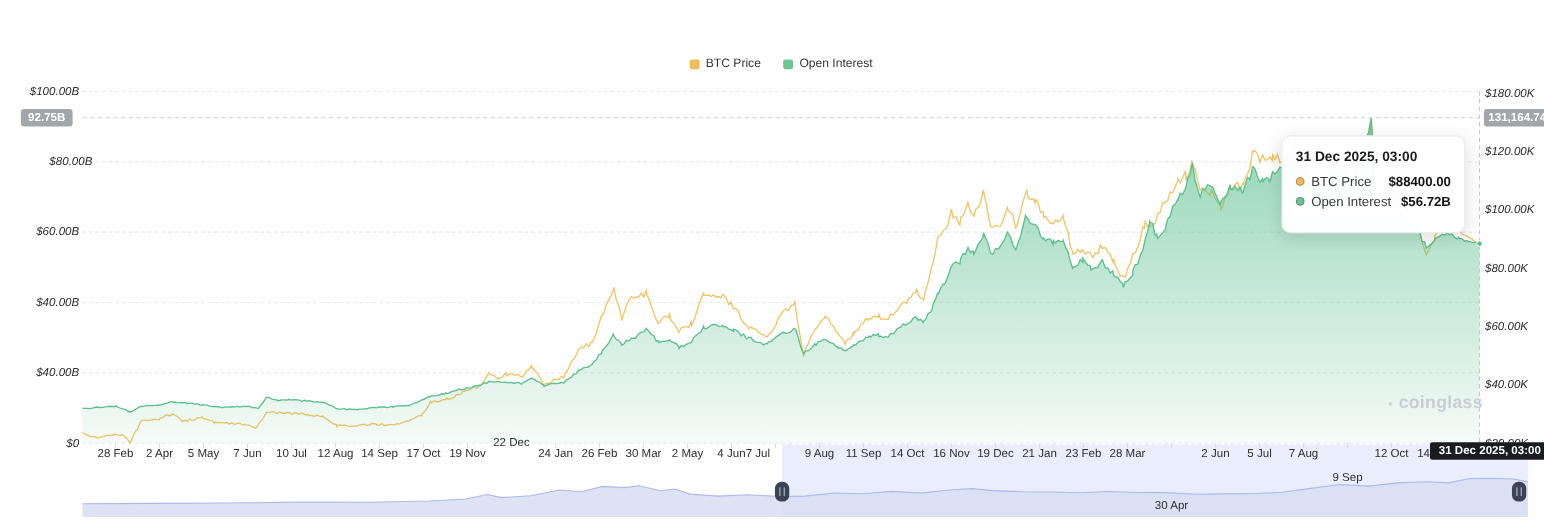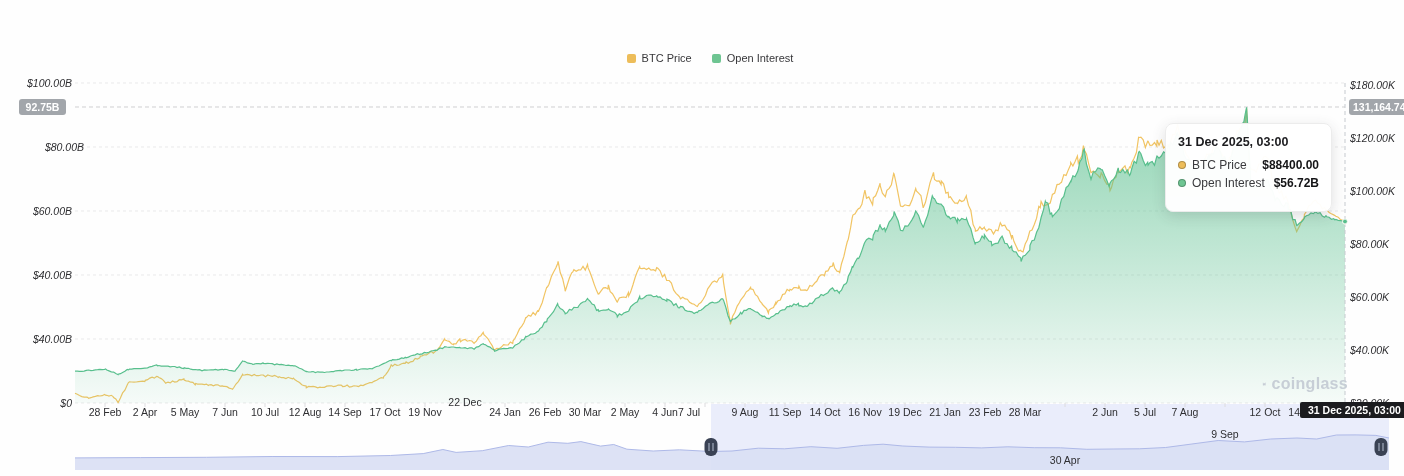--- a/index.html
+++ b/index.html
@@ -19,21 +19,21 @@
   .badge-black{position:absolute;background:#1b1c1f;color:#fff;font-size:10.5px;font-weight:700;
       border-radius:2px;padding:2px 8px;white-space:nowrap;}
   .tooltip{position:absolute;left:1165px;top:123px;width:167px;height:89px;background:rgba(255,255,255,.97);
       border:1px solid #ececec;border-radius:8px;box-shadow:0 4px 14px rgba(60,60,70,.16);
       box-sizing:border-box;padding:11px 12px;z-index:5;}
   .tt-title{font-size:12.5px;font-weight:700;color:#1c1c1f;margin-bottom:9px;}
   .tt-row{display:flex;align-items:center;font-size:12px;margin-top:4px;color:#3a3a3d;}
   .tt-dot{width:8px;height:8px;border-radius:50%;margin-right:6px;flex:0 0 auto;box-sizing:border-box;border:1px solid rgba(0,0,0,.25);}
   .tt-label{flex:1 1 auto;}
   .tt-val{font-weight:700;color:#141416;}
-  .watermark{position:absolute;left:1262px;top:372px;width:86px;height:24px;overflow:hidden;display:flex;
+  .watermark{position:absolute;left:1262px;top:355px;width:86px;height:24px;overflow:hidden;display:flex;
       align-items:center;gap:5px;color:#c7ced6;font-size:16px;font-weight:700;letter-spacing:.3px;z-index:1;}
 </style>
 </head>
 <body>
 
 <div id="app">
 
   <div class="legend">
     <div class="legend-item">
       <span class="chip" style="background: rgb(237, 189, 90);"></span>

